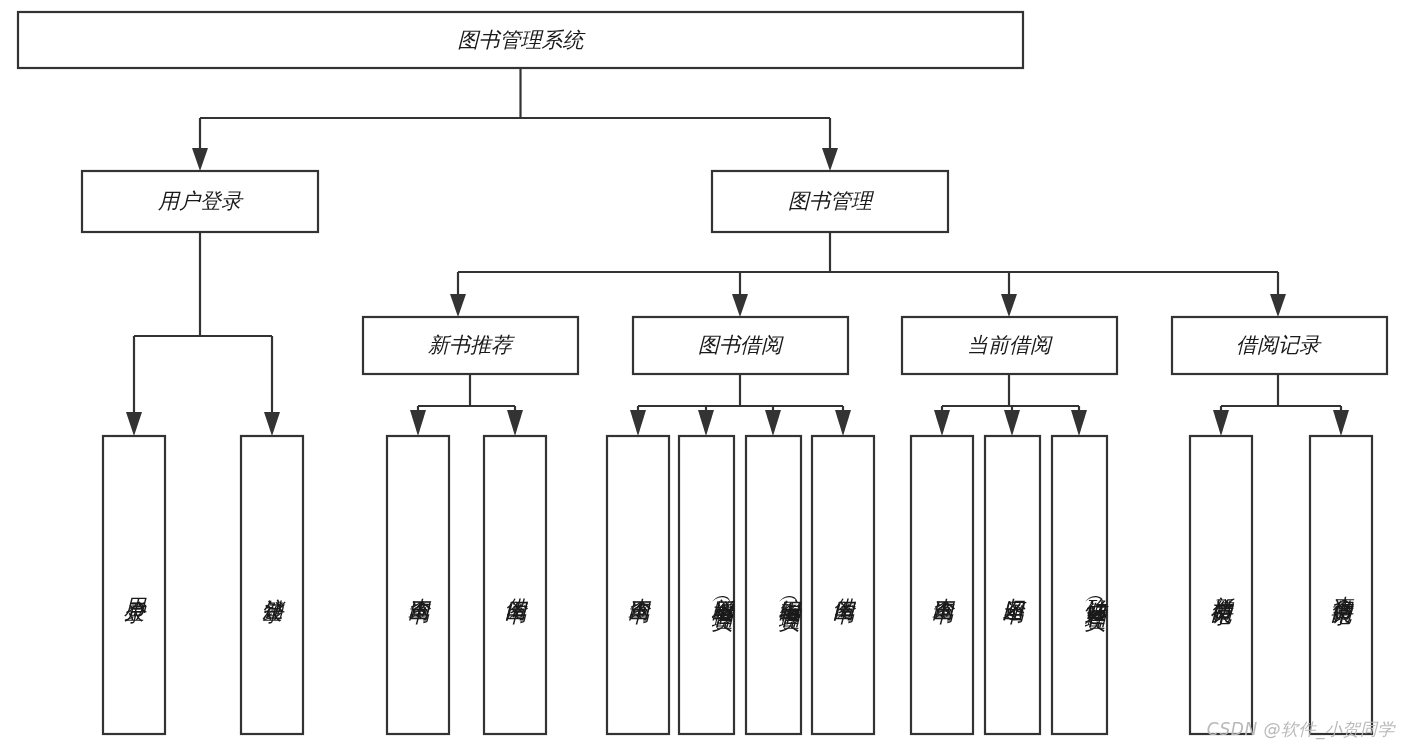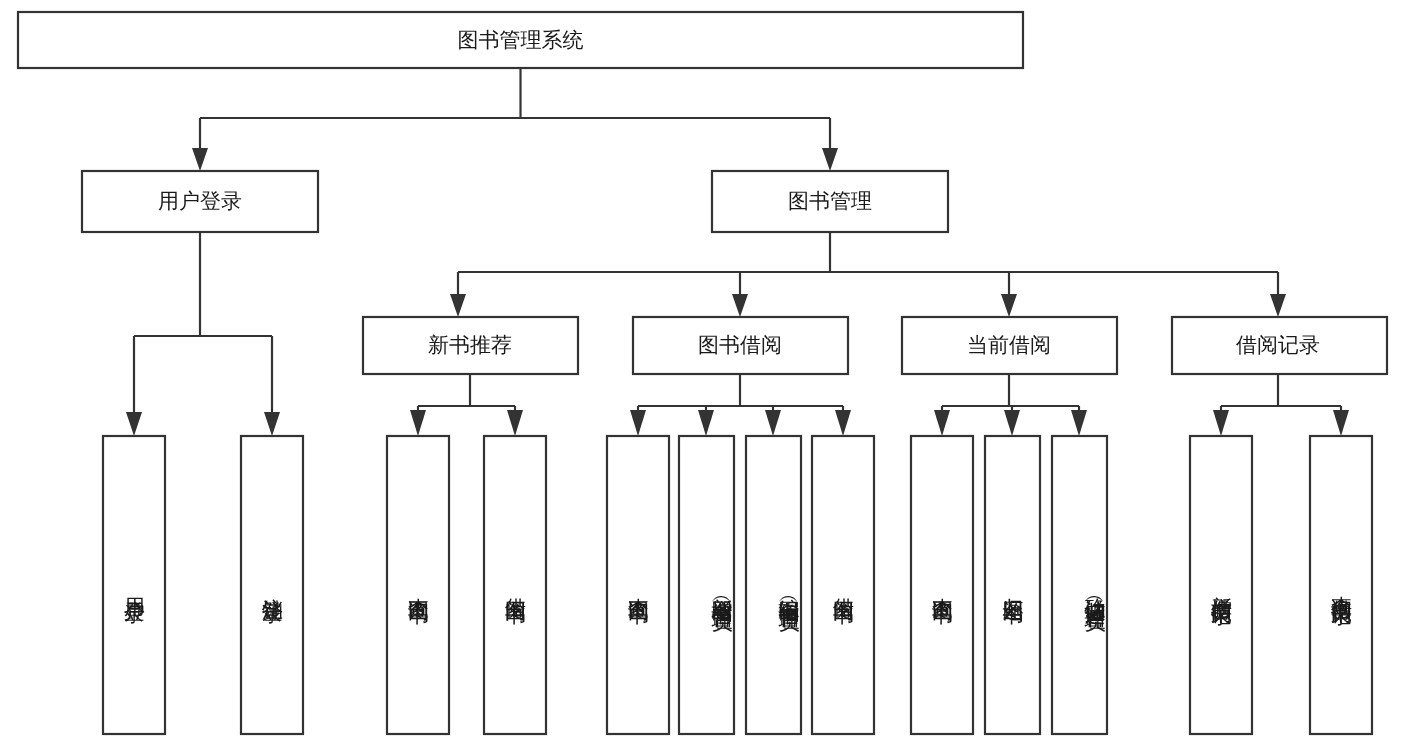--- a/index.html
+++ b/index.html
@@ -11,20 +11,21 @@
     width: 1405px;
     height: 747px;
     font-family: "DejaVu Sans", "Liberation Sans", sans-serif;
     overflow: hidden;
     position: relative;
   }
   #diagram-root {
     position: relative;
     width: 1405px;
     height: 747px;
+    font-style: italic;
   }
   svg.flow {
     position: absolute;
     left: 0;
     top: 0;
     width: 1405px;
     height: 747px;
     display: block;
   }
   .node-box {
@@ -216,14 +217,15 @@
   <div class="vlabel" style="left:607px; top:436px; width:62px; height:298px;">查询图书</div>
   <div class="vlabel" style="left:679px; top:436px; width:55px; height:298px; align-items:flex-start; padding-top:10px; box-sizing:border-box;">新增图书（管理员）</div>
   <div class="vlabel" style="left:746px; top:436px; width:55px; height:298px; align-items:flex-start; padding-top:10px; box-sizing:border-box;">编辑图书（管理员）</div>
   <div class="vlabel" style="left:812px; top:436px; width:62px; height:298px;">借阅图书</div>
   <div class="vlabel" style="left:911px; top:436px; width:62px; height:298px;">查询图书</div>
   <div class="vlabel" style="left:985px; top:436px; width:55px; height:298px;">归还图书</div>
   <div class="vlabel" style="left:1052px; top:436px; width:55px; height:298px; align-items:flex-start; padding-top:10px; box-sizing:border-box;">确认归还（管理员）</div>
   <div class="vlabel" style="left:1190px; top:436px; width:62px; height:298px;">新增借阅记录</div>
   <div class="vlabel" style="left:1310px; top:436px; width:62px; height:298px;">查询借阅记录</div>
 
+  <div class="watermark">CSDN @软件_小贺同学</div>
 
 </div>
 
 </body></html>

